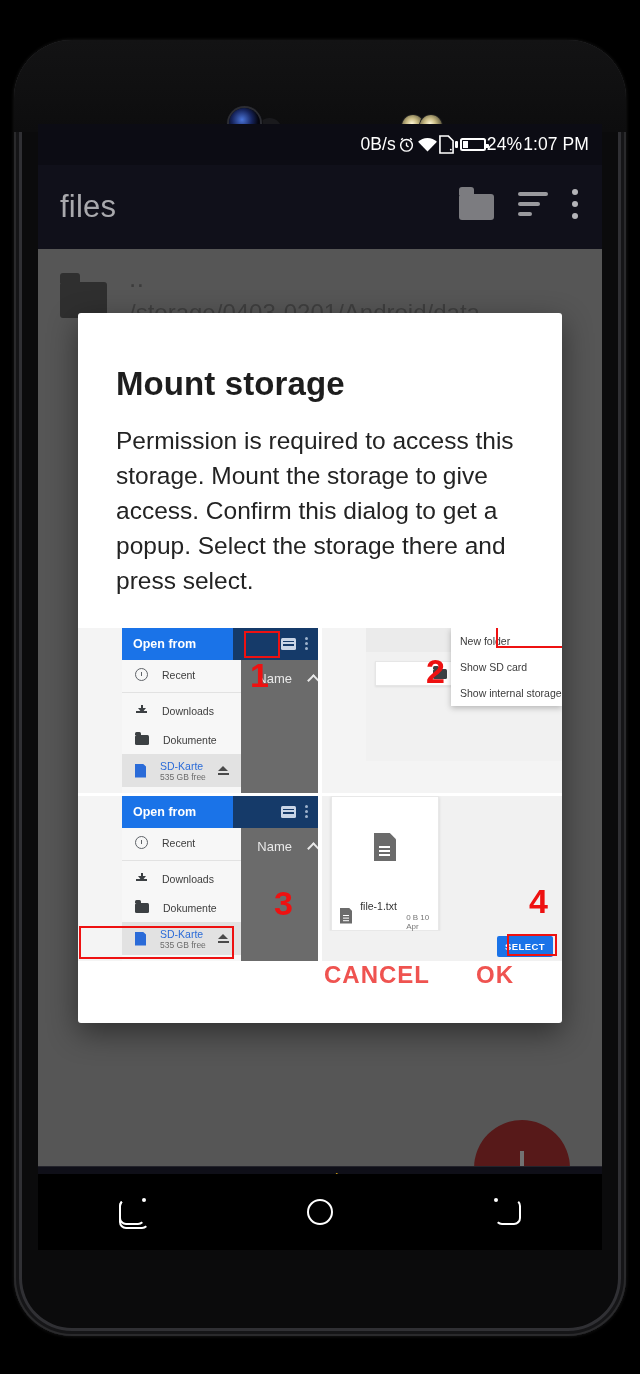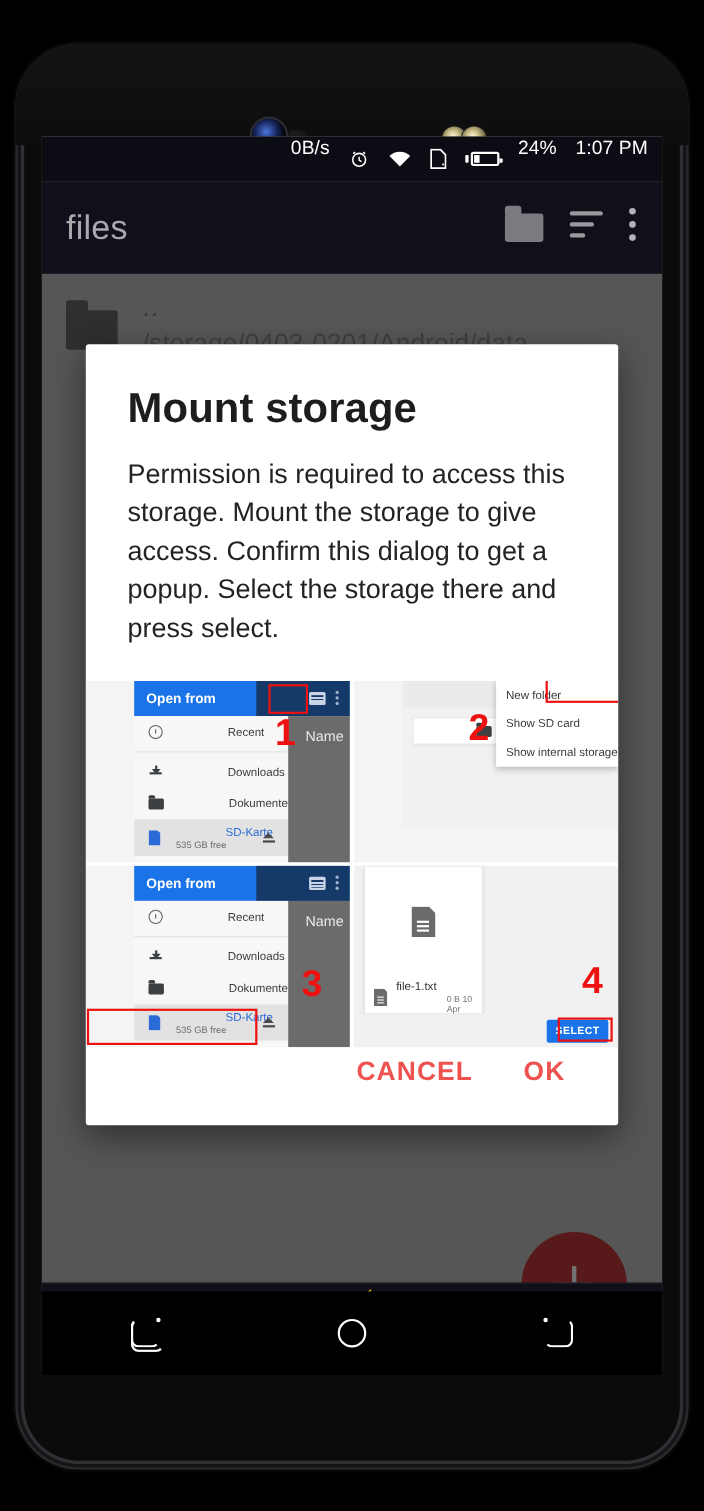--- a/index.html
+++ b/index.html
@@ -68,22 +68,22 @@
     left: 38px; top: 124px;
     width: 564px; height: 1126px;
     background: #5d5d5d;
     overflow: hidden;
   }
 
   
   #status-bar {
     position: relative; height: 41px;
     background: #0c0c14;
-    display: flex; justify-content: flex-end;
-    padding-right: 13px; gap: 17px;
+    display: flex; align-items: center; justify-content: flex-end;
+    padding-right: 13px; gap: 1px;
     color: #fff; font-size: 18px;
   }
   #status-bar .sb-text { font-size: 17.5px; letter-spacing: .1px; }
   .sb-ico { display: inline-flex; align-items: center; }
   .battery {
     position: relative; width: 26px; height: 13px;
     border: 2px solid #fff; border-radius: 2.5px;
     display: inline-block;
   }
   .battery::after {
@@ -243,22 +243,22 @@
   #scrim { position: absolute; inset: 0; background: rgba(0,0,0,0.18); }
   #dialog {
     position: absolute; left: 40px; top: 189px;
     width: 484px; height: 710px;
     background: #fff; border-radius: 3px;
     box-shadow: 0 10px 30px rgba(0,0,0,.45);
     display: flex; flex-direction: column;
     overflow: hidden;
   }
   #dialog-title {
-    font-size: 38px; font-weight: 700; color: #1d1d1d;
-    padding: 38px 38px 0 38px; letter-spacing: .1px;
+    font-size: 33px; font-weight: 700; color: #1d1d1d;
+    padding: 52px 38px 0 38px; letter-spacing: .1px;
   }
   #dialog-message {
     font-size: 24.5px; line-height: 35px; color: #232323;
     padding: 20px 38px 0 38px;
   }
   #guide-grid {
     margin: 30px 0 0 0; width: 100%;
     display: grid; grid-template-columns: 1fr 1fr; grid-template-rows: 1fr 1fr;
     gap: 3px 4px; padding: 0 0 0 0;
     background: #fff;
@@ -301,21 +301,21 @@
     padding: 11px 0 0 16px; color: #e9e9e9; font-size: 13px;
   }
   .mp-caret {
     width: 9px; height: 9px; border-left: 2px solid #e9e9e9;
     border-top: 2px solid #e9e9e9; transform: rotate(45deg); margin-top: 3px;
   }
   .mp-row {
     display: flex; align-items: center; gap: 14px;
     height: 29px; padding-left: 13px; position: relative;
   }
-  .mp-row .lbl { font-size: 10.5px; color: #3d3d3d; margin-left: 45px; }
+  .mp-row .lbl { font-size: 10.5px; color: #3d3d3d; }
   .mp-divider { height: 1px; background: #e2e2e2; margin: 3px 0; }
   .mp-row.sd { background: #e2e2e2; height: 33px; }
   .mp-row.sd .lbl { color: #2a6bd8; font-size: 10.5px; }
   .mp-row.sd .sub { font-size: 8.5px; color: #6b6b6b; }
   .ic-clock {
     width: 13px; height: 13px; border: 1.6px solid #5f6368; border-radius: 50%;
     position: relative; flex: none;
   }
   .ic-clock::after {
     content:''; position:absolute; left:5px; top:2.5px; width:1.4px; height:4.5px;

